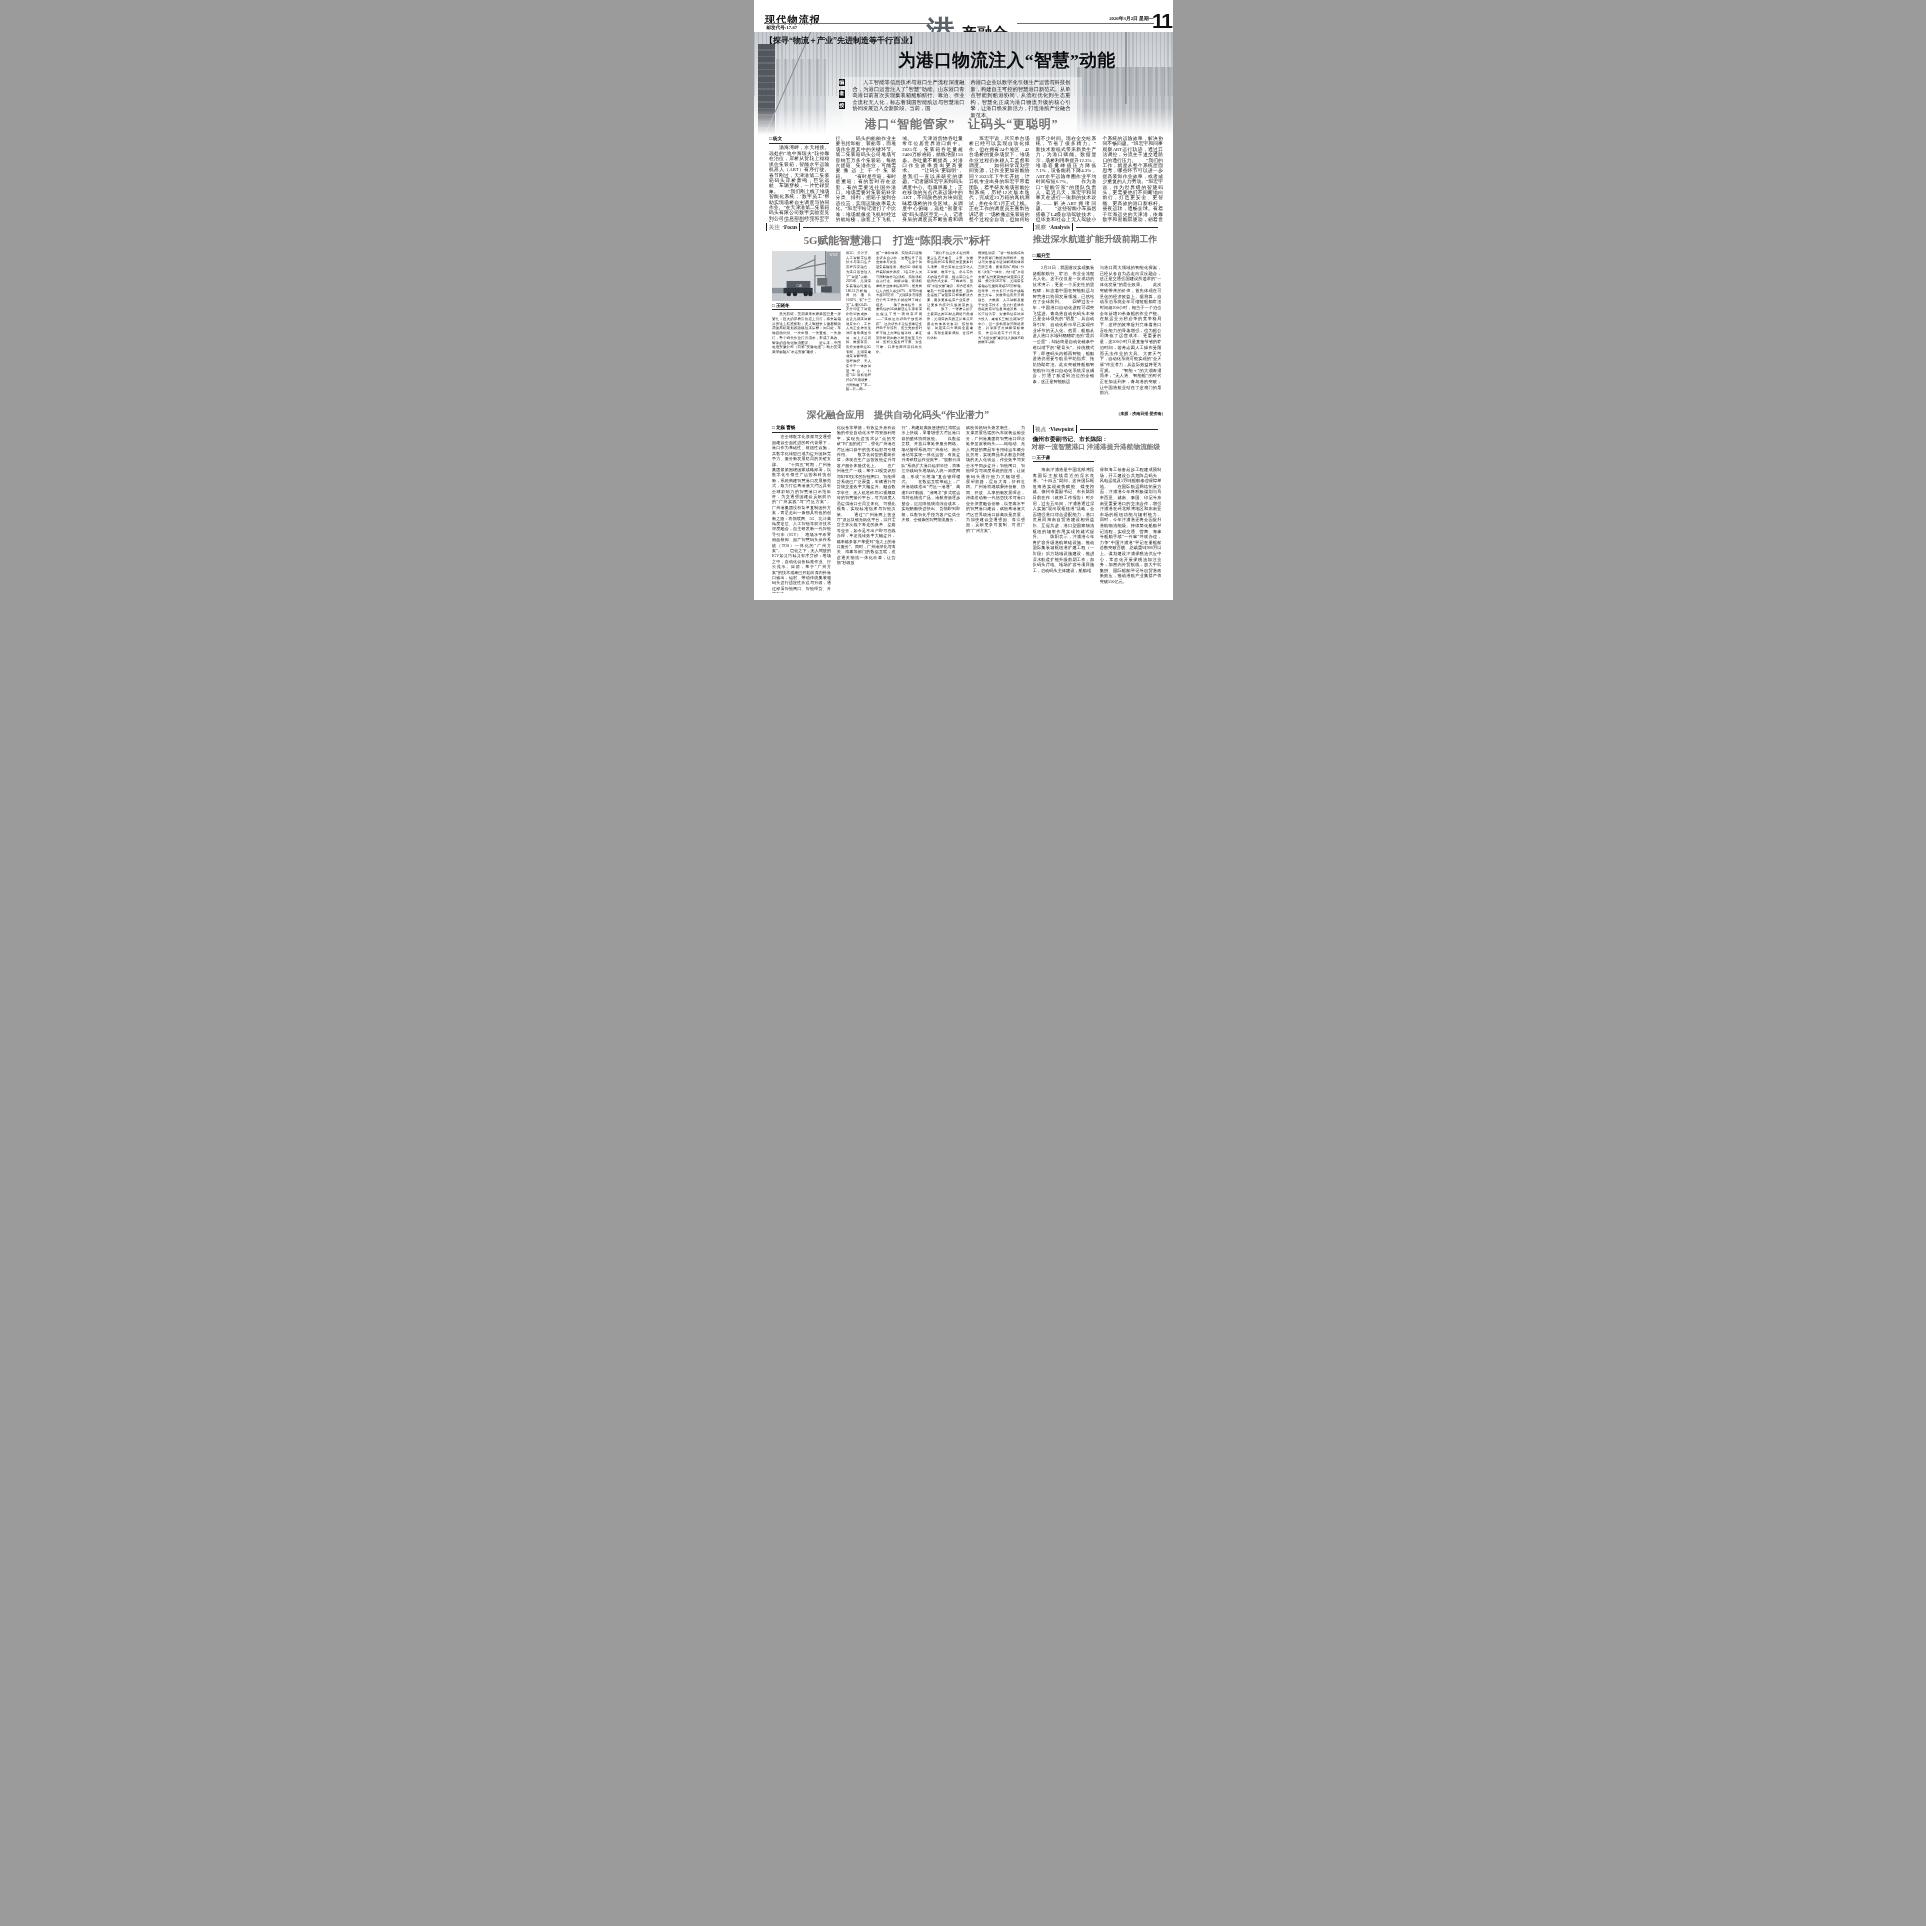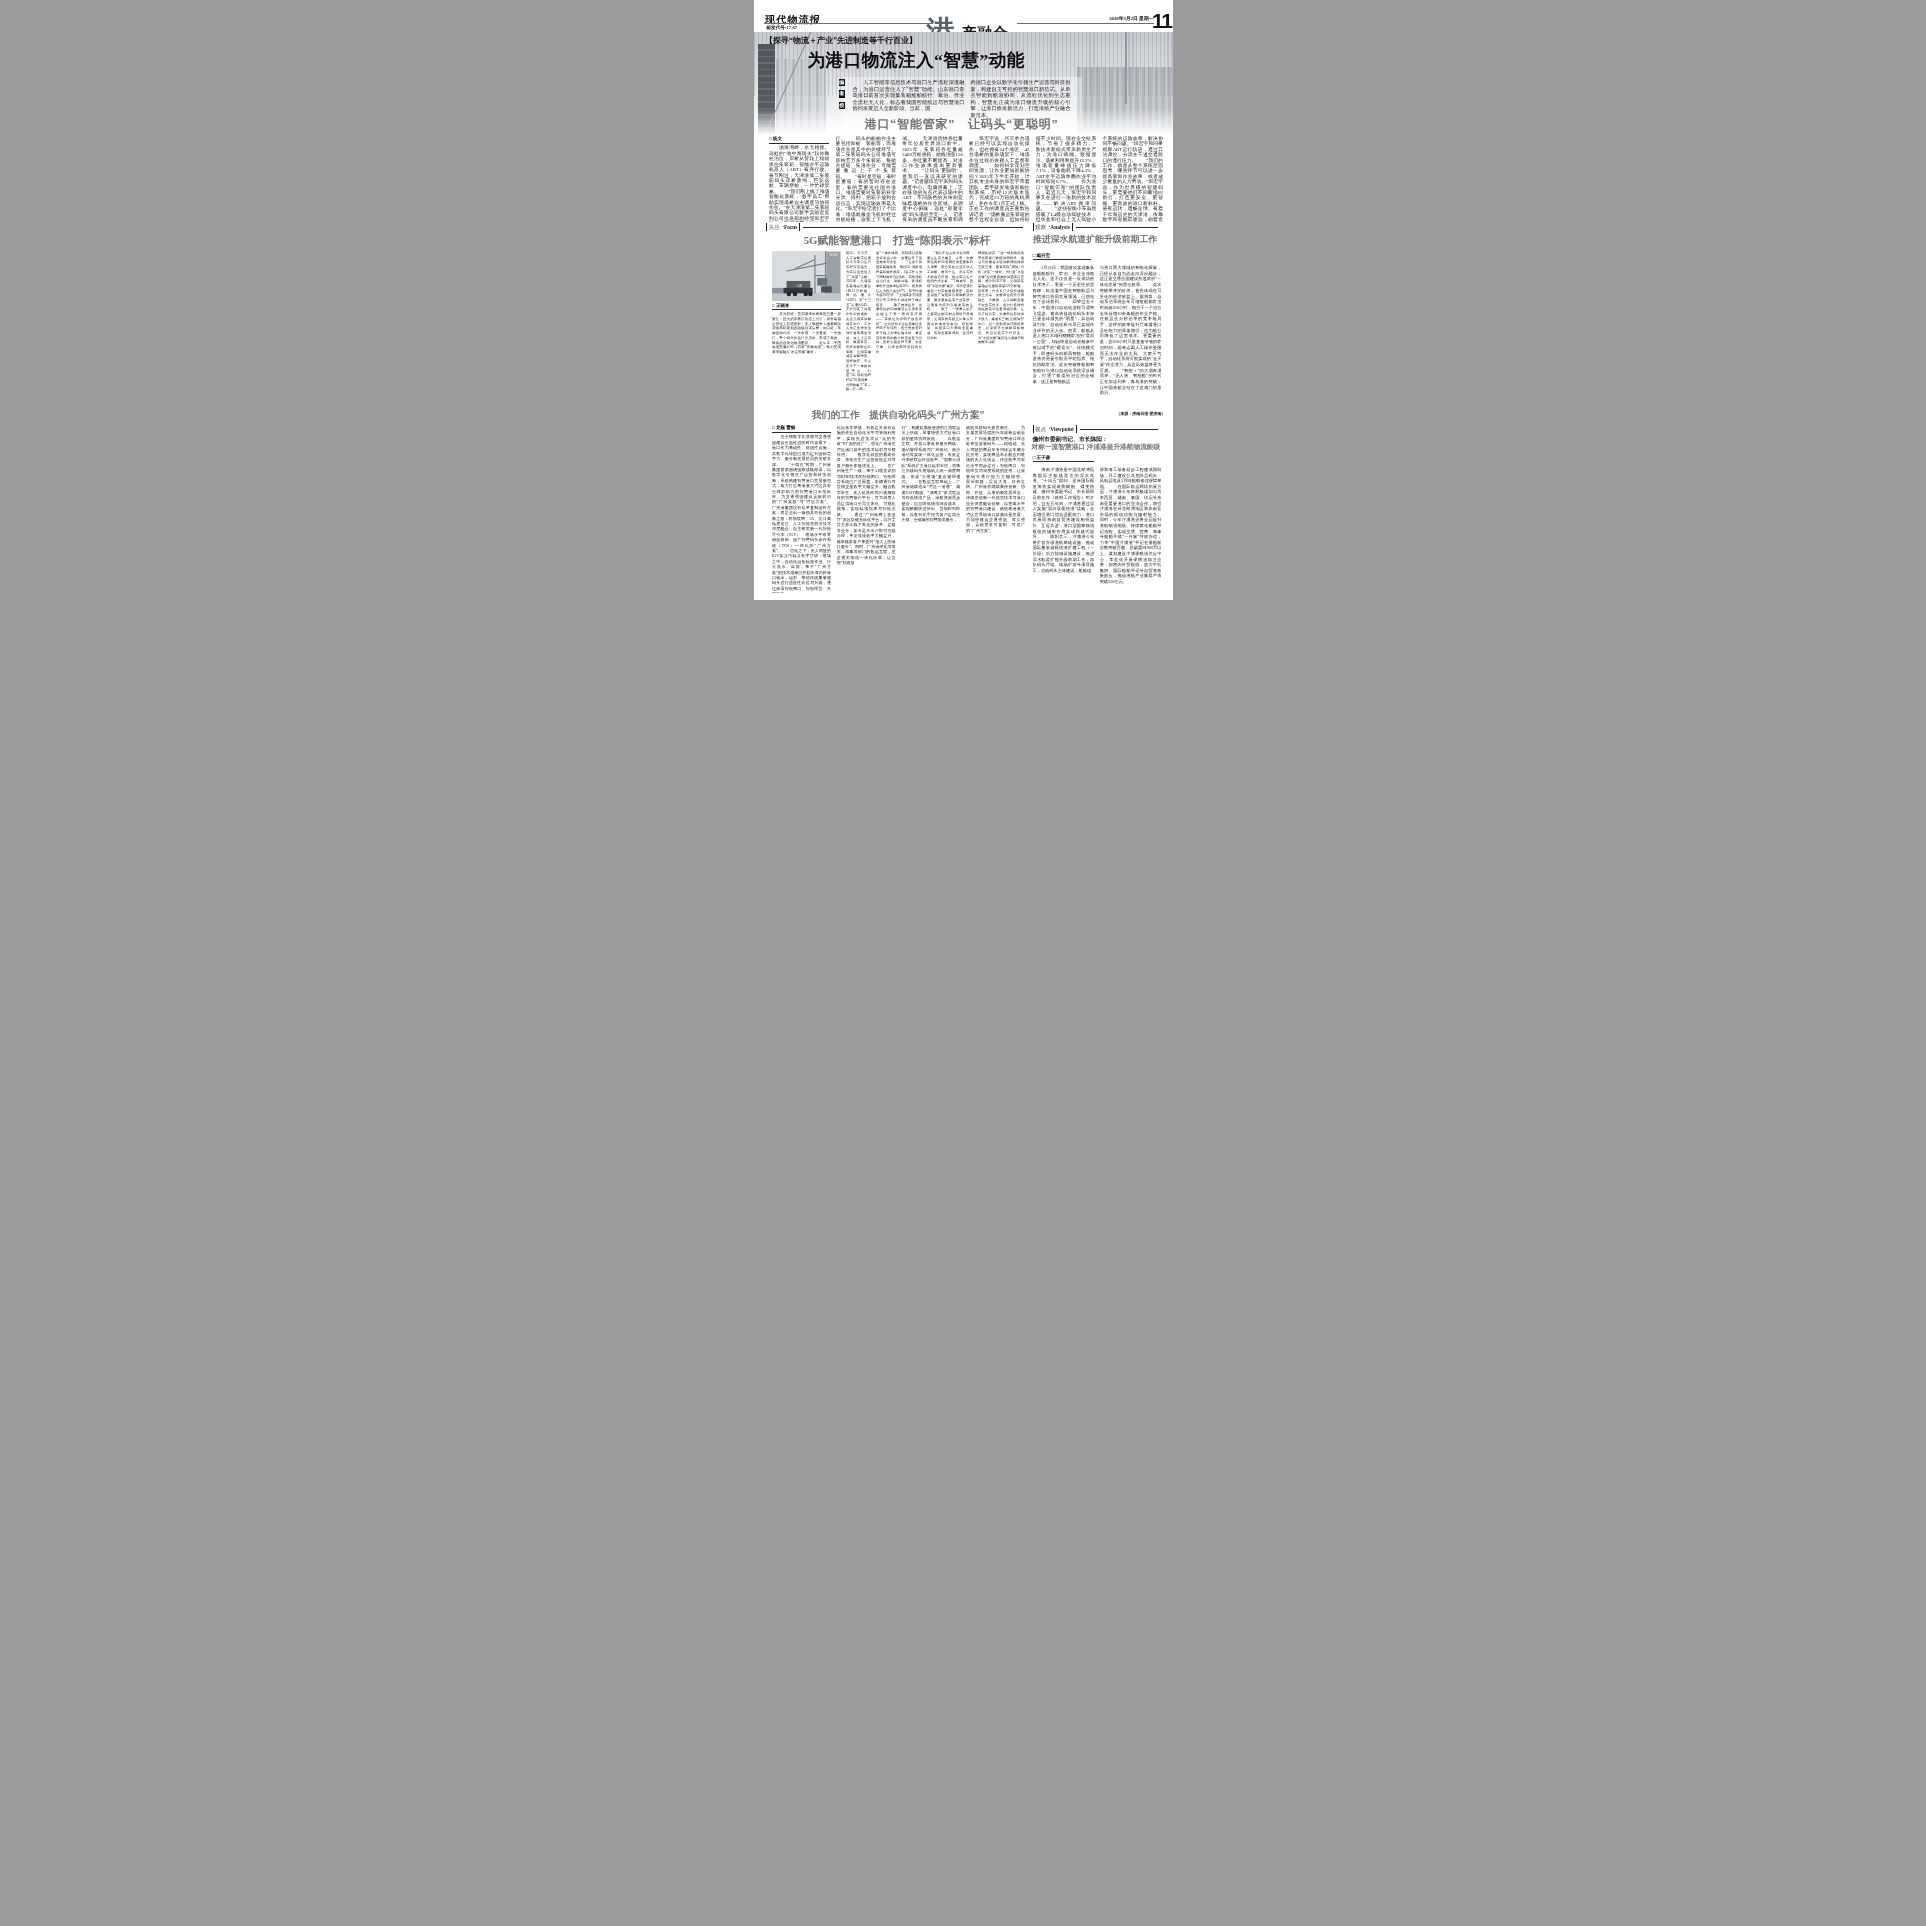--- a/index.html
+++ b/index.html
@@ -24,21 +24,21 @@
   .ph-ribs{inset:0 0 38% 0;background:repeating-linear-gradient(90deg,rgba(95,101,109,.20) 0 1.2px,rgba(255,255,255,0) 1.2px 3.9px);}
   .ph-left{left:4.6px;top:12%;width:17px;height:88%;background:repeating-linear-gradient(180deg,#41464d 0 5px,#575d65 5px 6.5px);opacity:.88;}
   .ph-left2{left:22.3px;top:26%;width:50px;height:74%;background:repeating-linear-gradient(90deg,#9aa0a8 0 3.5px,#bfc3c8 3.5px 8px);opacity:.45;}
   .ph-boom{left:58px;top:-3.9px;width:1.2px;height:150%;background:#868c94;transform:rotate(24deg);transform-origin:top left;}
   .ph-right{right:0;top:34%;width:96px;height:66%;background:repeating-linear-gradient(90deg,#82888f 0 3.1px,#a4aab1 3.1px 6.5px);opacity:.5;}
   .ph-crane2{right:46px;top:0;width:1.5px;height:70%;background:#9298a0;}
   .ph-fade{left:0;right:0;bottom:0;height:26%;background:linear-gradient(rgba(255,255,255,0),#ffffff);}
   .ph-wash{left:89px;top:44%;width:239px;height:50%;background:rgba(255,255,255,.38);}
   
   .kicker{left:11.6px;top:35px;font-size:8px;font-weight:900;color:#101114;}
-  .mainhead{left:54px;top:48px;width:308px;text-align:left;font-size:17.7px;font-weight:900;letter-spacing:0.4px;color:#0b0c0e;}
+  .mainhead{left:54px;top:48px;width:308px;text-align:right;font-size:17.7px;font-weight:900;letter-spacing:0.4px;color:#0b0c0e;}
   .edsq{width:6.5px;height:7.3px;background:#0e0f11;color:#fff;font-size:5px;font-weight:700;text-align:center;line-height:7.3px;}
   .edcol{font-size:5.2px;line-height:6.5px;text-align:justify;color:#17181a;}
   
   .headline{text-align:center;font-weight:900;color:#737373;}
   .byline{font-weight:700;font-size:4.6px;border-bottom:0.6px solid #2a2b2d;padding-bottom:1.2px;margin-bottom:1.9px;}
   .coltext{text-align:justify;overflow:hidden;}
   .a1body{left:15.4px;top:136px;width:394px;height:86px;display:flex;gap:6.2px;}
   .a1body .col{flex:1;font-size:4.8px;line-height:5.4px;overflow:hidden;text-align:justify;}
   
   .divider{display:flex;align-items:center;gap:1.9px;height:8.5px;}
@@ -172,21 +172,21 @@
   </div>
 
   <div class="abs headline a3head">推进深水航道扩能升级前期工作</div>
   <div class="abs byline a3byline">□ 戴升宝</div>
   <div class="abs a3body">
     <div class="col">　　2月21日，我国首次实现集装箱船舶航行、靠泊、作业全流程无人化。这不仅仅是一次成功的技术演示，更是一个历史性的里程碑，标志着中国在智能航运与智慧港口协同发展领域，已然站在了全球前列。　　回望过去十年，中国港口自动化进程可谓突飞猛进。青岛港自动化码头本身已是全球领先的“明星”，其自动导引车、自动化桥吊早已实现作业环节的无人化。然而，船舶从进入港口水域到稳稳靠泊的“最后一公里”，却始终是自动化链条中难以啃下的“硬骨头”。传统模式下，即便码头内部再智能，船舶进港仍需要引航员登轮指挥、拖轮协助靠泊。此次突破将船舶智能航行与港口自动化系统深度耦合，打通了航道到泊位的全链条，这正是智能航运</div>
     <div class="col">与港口两大领域的智能化探索，已经从各自为战走向深度融合，这正是交通强国建设所追求的“一体化发展”的最佳效果。　　此次突破带来的价值，首先体现在可量化的经济效益上。据测算，自动系泊系统全年可缩短船舶靠泊时间超200小时，相当于一个泊位全年新增10余条船的作业产能。在航运业分秒必争的竞争格局下，这样的效率提升意味着港口吞吐能力的显著增强，也为船公司降低了运营成本。更重要的是，这200小时只是直接节省的靠泊时间，若考虑因人工操作受限而无法作业的大风、大雾天气下，自动化系统可能实现的“全天候”作业潜力，其边际效益将更为可观。　　“智能＋”的大潮奔涌而来，“无人港、智能船”的时代正在加速到来，青岛港的突破，让中国港航业站在了这扇门的最前沿。</div>
   </div>
   <div class="abs a3source">（来源：济南日报·爱济南）</div>
 
-  <div class="abs headline a4head">我们的工作　提供自动化码头“广州方案”</div>
+  <div class="abs headline a4head">深化融合应用　提供自动化码头“作业潜力”</div>
   <div class="abs a4body">
     <div class="col">
       <div class="byline">□ 龙巍 曹畅</div>
       <div class="coltext">　　在全球数字化浪潮与交通强国建设全面推进的时代背景下，港口作为基础性、枢纽性设施，其数字化转型已成为提升国际竞争力、服务新发展格局的关键支撑。　　“十四五”时期，广州港集团紧紧围绕国家战略部署，以数字化引领生产运营和科技创新，系统构建智慧港口发展新范式，致力打造粤港澳大湾区具有全球影响力的智慧港口示范标杆，为交通强国建设贡献前沿的“广州实践”与“湾区方案”。　　广州港集团没有简单复制国外方案，而是走出一条独具特色的创新之路：将物联网、5G、北斗高精度定位、人工智能等前沿技术深度融合，自主研发新一代智能导引车（IGV）、堆场水平布置侧面装卸、国产智慧码头操作系统（TOS）一体化的“广州方案”。　　巨轮之下，无人驾驶的IGV如灵巧精灵有序穿梭；堆场之中，自动化设备精准作业、行云流水。目前，基于“广州方案”的技术成果已开始向海内外港口输出，辐射、带动传统集装箱码头进行适应性改造与升级，通过部署智能闸口、智能理货、升级自动</div>
     </div>
     <div class="col coltext">化设备等举措，有效提升原有设施的作业自动化水平与资源利用率，实现先进技术从“点的突破”到“面的推广”，强化广州港在湾区港口群中的技术辐射与引领作用。　　数字化转型的最终价值，体现在生产运营效能提升与客户服务体验优化上。　　在广州港生产一线，基于AI视觉识别与RFID技术的智能闸口、智能理货系统已广泛覆盖，车辆通行与货物交接效率大幅提升。融合数字孪生、无人机巡检与5G视频回传的智慧管控平台，可为调度人员提供港口全局立体化、可视化视角，实现精准指挥与智能决策。　　通过“广州港网上营业厅”及区块链无纸化平台，以往需货主多次线下奔走的换单、提箱等业务，如今足不出户即可在线办理，单证流转效率大幅提升，越来越多客户享受到“指尖上的港口服务”。同时，广州港深化与海关、海事等部门的数据互联，推进通关物流一体化改革，让货物“秒级放</div>
     <div class="col coltext">行”，构建起高效便捷的江海联运水上快线，显著增强大湾区港口群的整体协同效能。　　以数据互联、开放共享延伸服务网络。场站管理系统与广州南站、南沙港站等实现一体化运营，有效提升海铁联运作业效率。“驳船云排队”系统扩大港口辐射半径，将珠江沿线码头堆场纳入统一调度网络，形成“云堆场”复合管理模式。　　在数据互联基础上，广州港陆续推出“湾区一港通”、高速FAST航线、“湘粤非”多式联运等特色物流产品，港航资源逐步整合，层层降低物流综合成本，实现船舶快进快出、货物即到即装，以数智化手段为客户提供全天候、全链条的智慧物流服务，</div>
     <div class="col coltext">赋能传统码头焕发新生。　　为支撑发展迅猛的汽车滚装运输业务，广州港集团将智慧港口理念延伸至滚装码头——纯电动、无人驾驶的商品车专用转运车辆分批投用，实现商品车从船边到堆场的无人化转运，作业效率与安全水平同步提升；智能闸口、智能理货与调度系统的应用，让滚装码头通行能力大幅增强。　　展望前路，星辰大海，征程壮阔。广州港将继续秉持创新、协同、开放、共享的新发展理念，持续推动新一代信息技术与港口业务深度融合创新，以更高水平的智慧港口建设，赋能粤港澳大湾区世界级港口群高质量发展，为加快建设交通强国、海洋强国，贡献更多可复制、可推广的“广州方案”。</div>
   </div>
 

